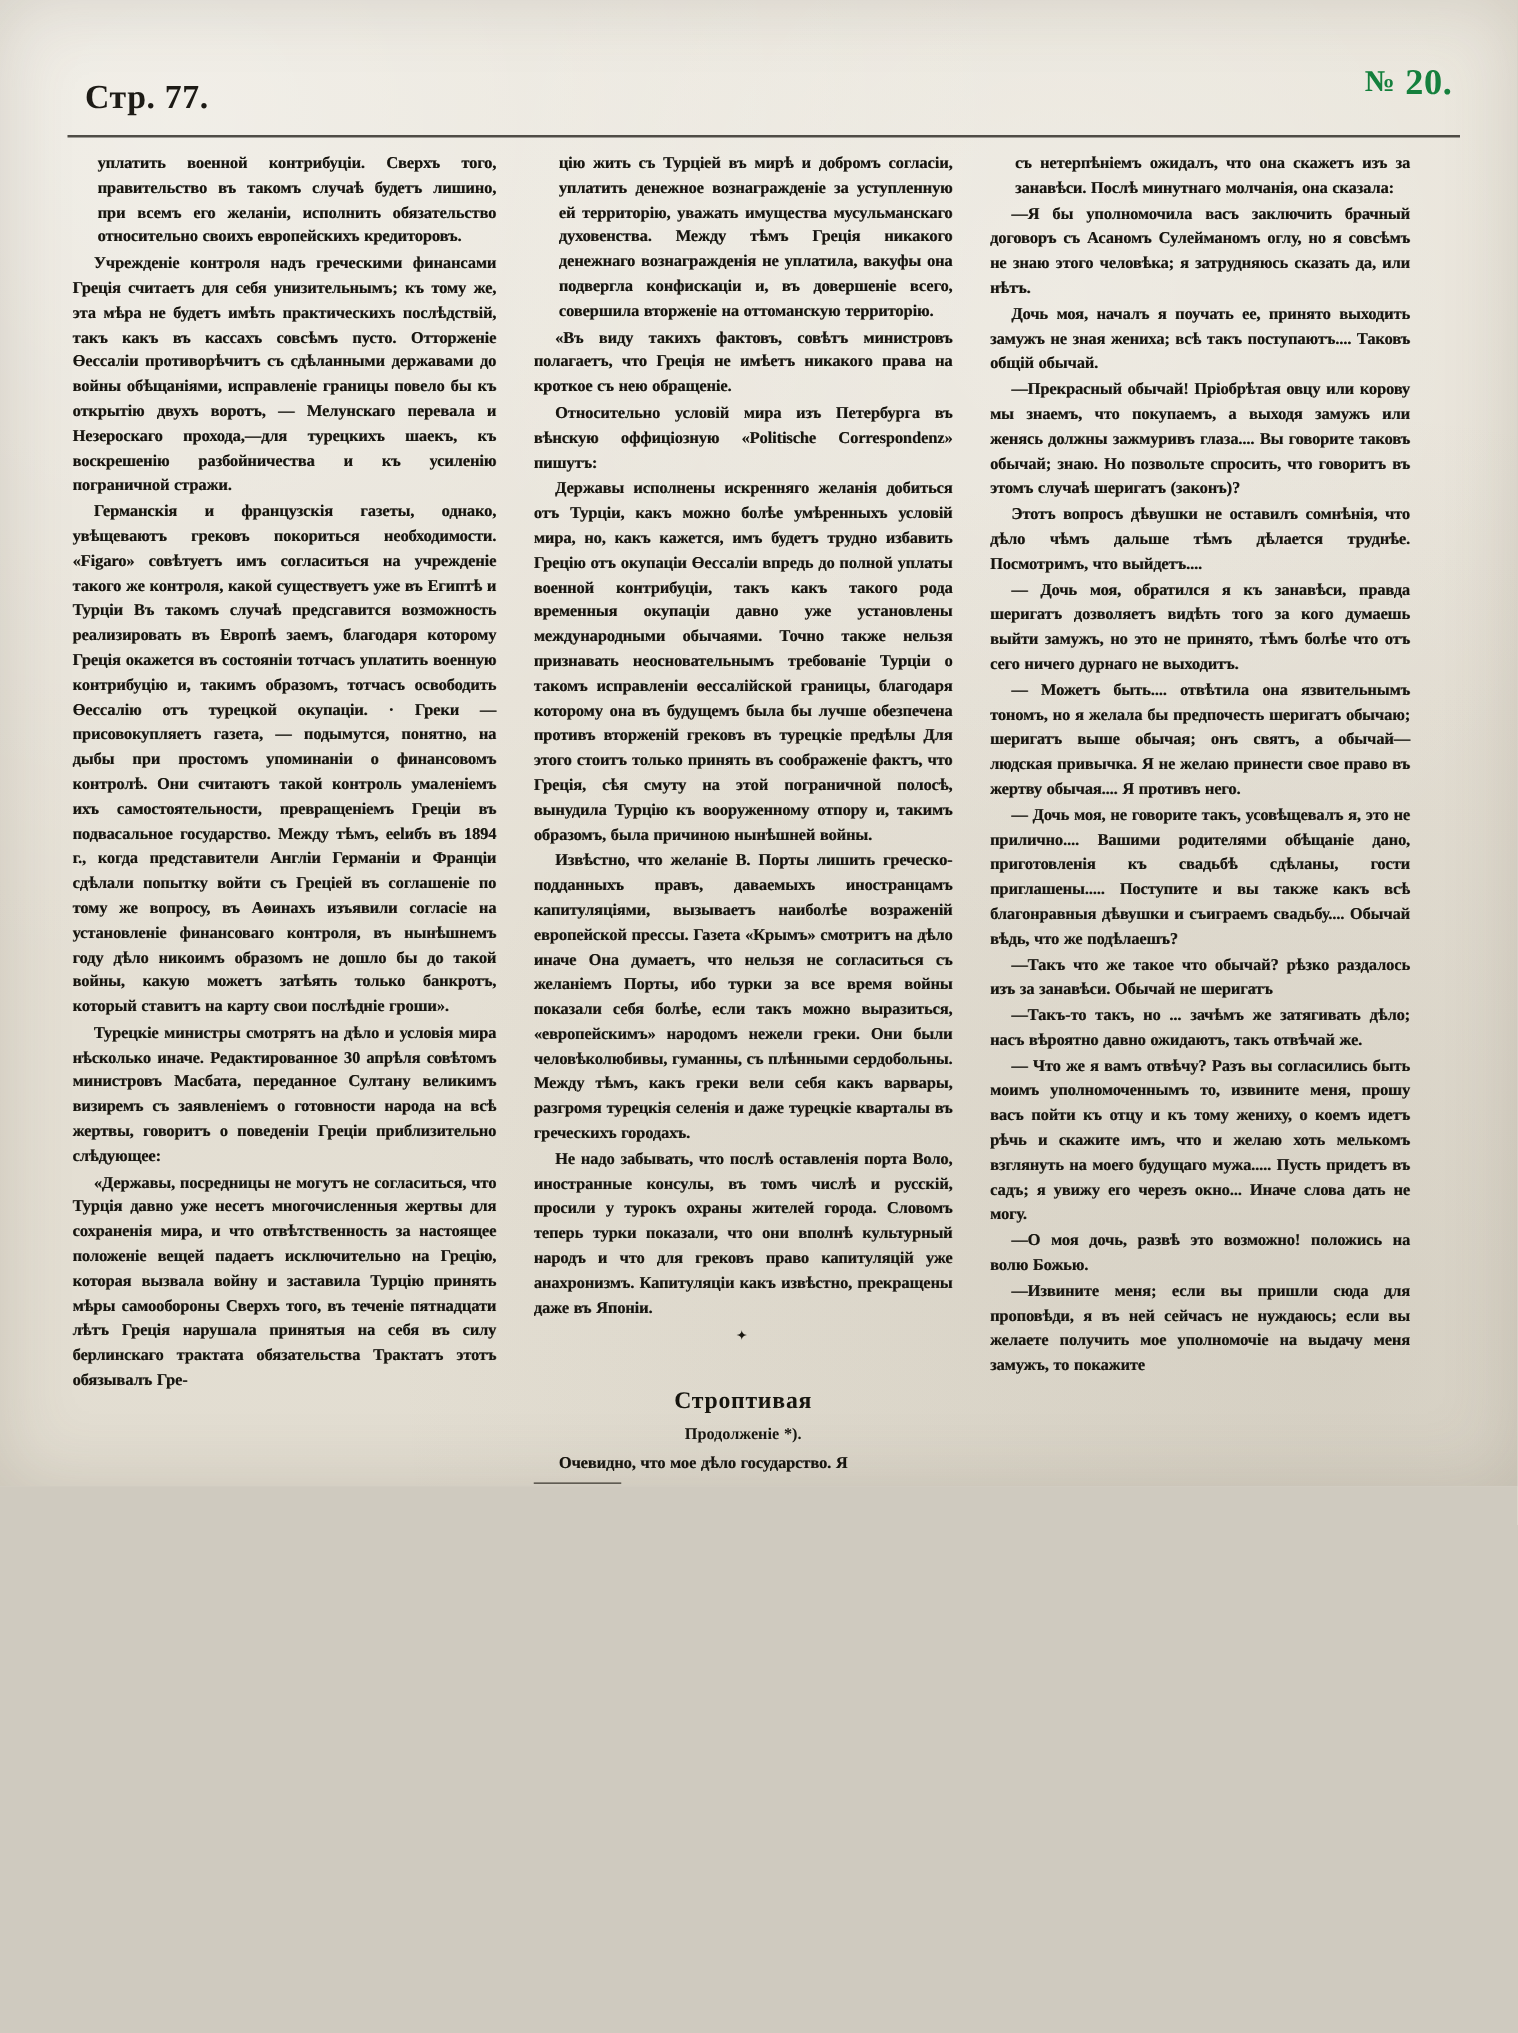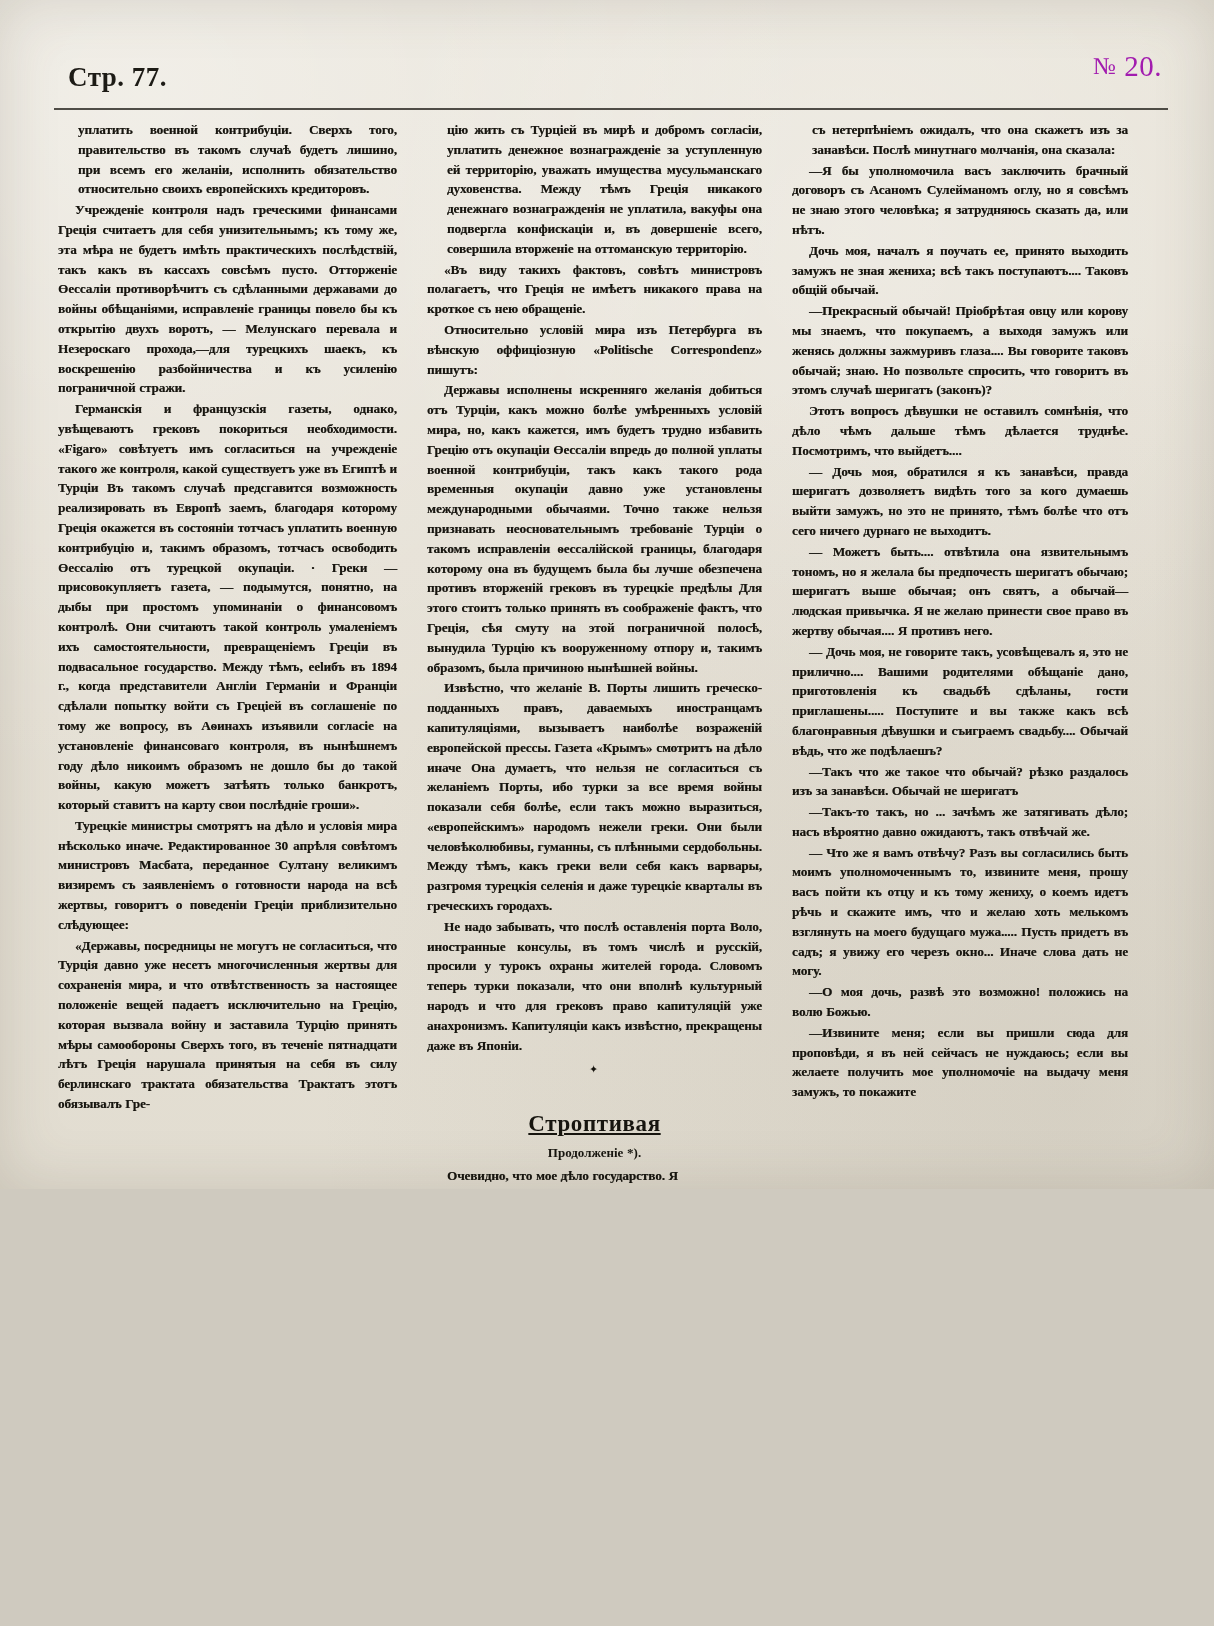--- a/index.html
+++ b/index.html
@@ -70,22 +70,22 @@
     font-size: 25px;
     font-weight: bold;
     letter-spacing: 1.2px;
     color: #1a1813;
   }
   .issue-number {
     position: absolute;
     right: 0;
     top: 10px;
     font-size: 29px;
-    font-weight: normal;
-    color: #a21caf;
+    font-weight: bold;
+    color: #15803d;
     letter-spacing: 0.5px;
   }
   .issue-number .nosign {
     font-size: 24px;
     vertical-align: 2px;
   }
 
   .rule {
     position: absolute;
     left: 54px;
@@ -142,24 +142,23 @@
   p.para.noindent { text-indent: 0; margin-left: 20px; }
 
   
   .col p {
     text-shadow: 0.3px 0 0 rgba(20,18,12,0.55);
   }
 
   .section-head {
     margin-top: 29px;
     text-align: center;
-    font-size: 23px;
+    font-size: 19px;
     font-weight: bold;
     letter-spacing: 0.6px;
-    text-decoration: underline;
   }
   .section-sub {
     text-align: center;
     font-size: 13px;
     margin-top: 2px;
     margin-bottom: 3px;
     font-weight: 700;
   }
   .footnote-rule {
     width: 70px;

